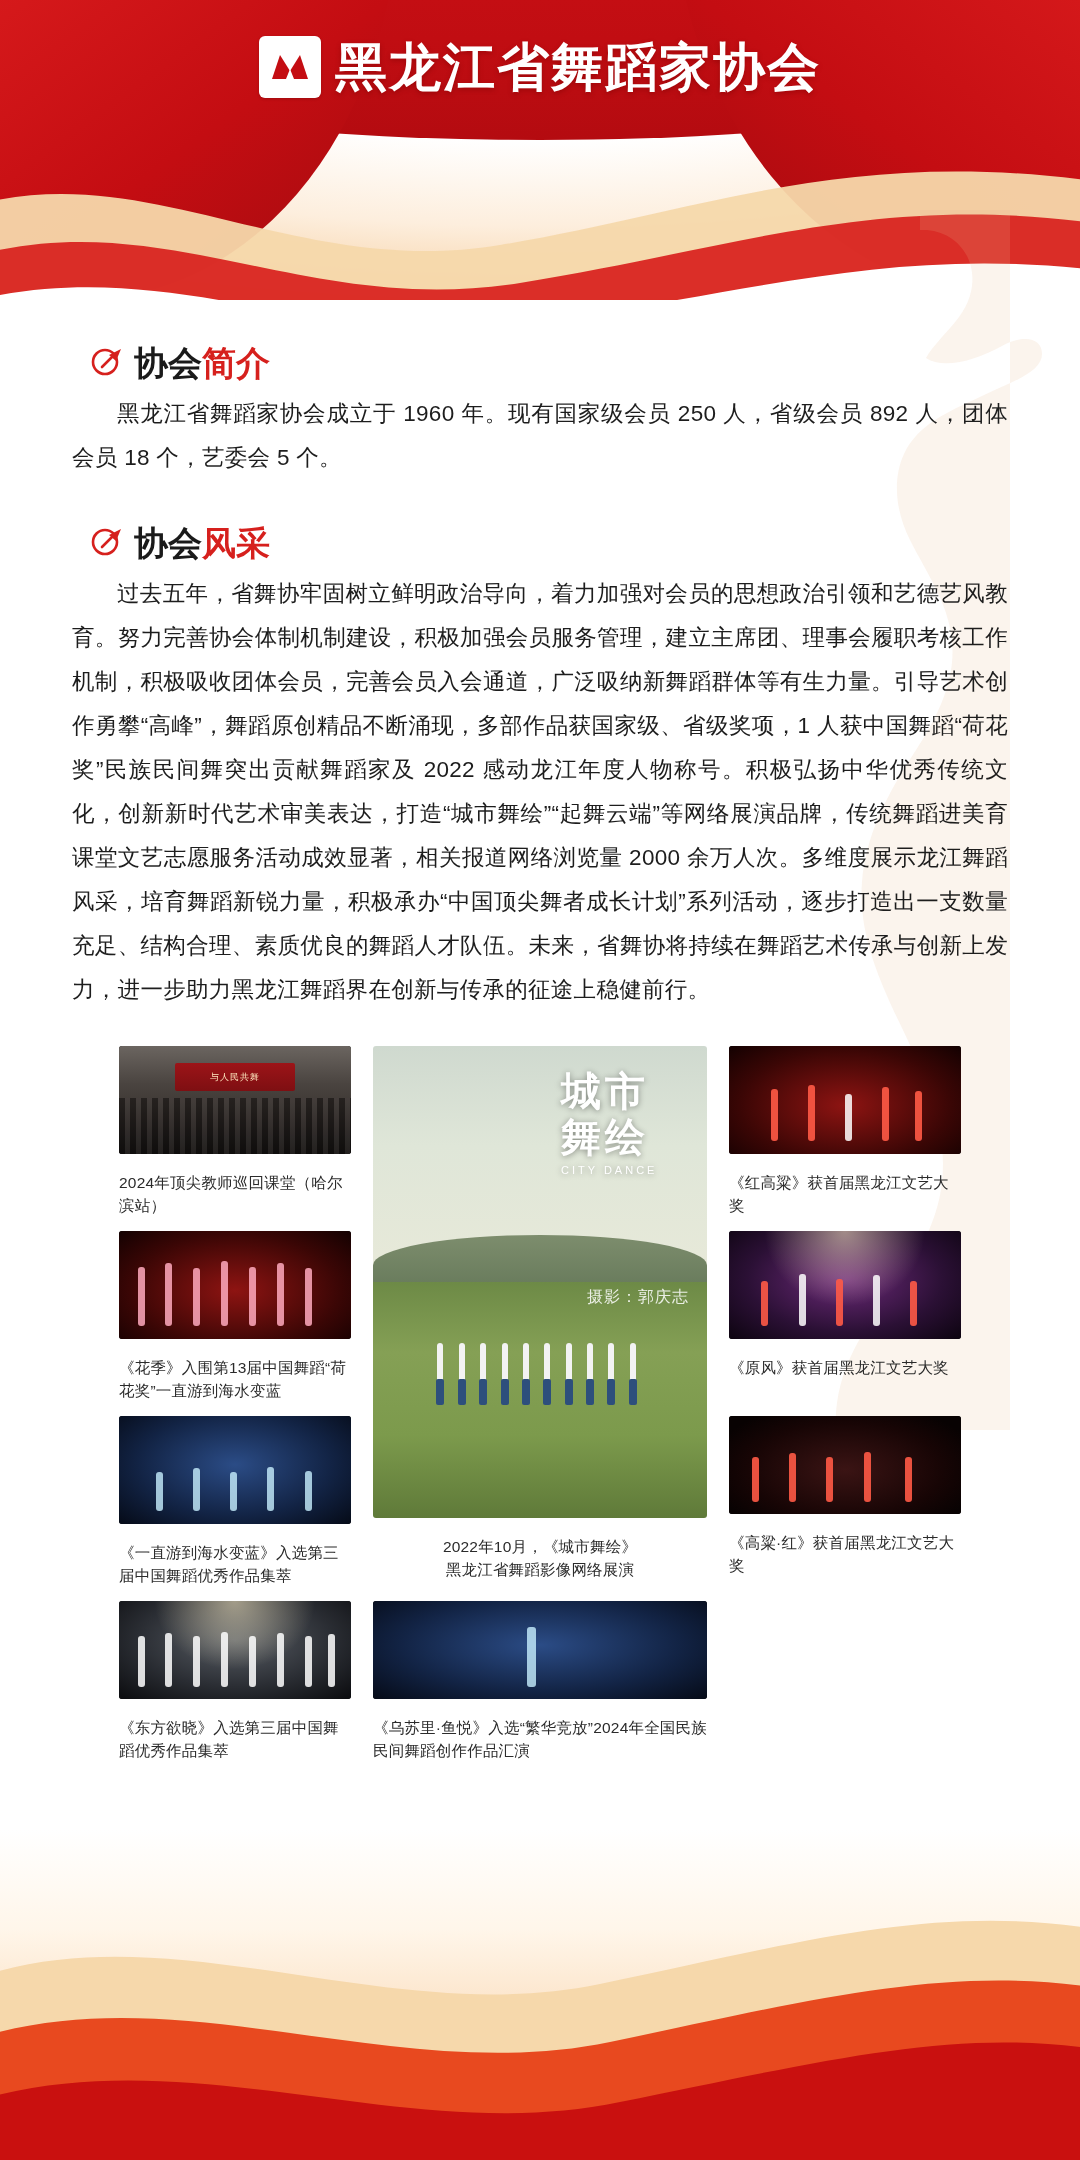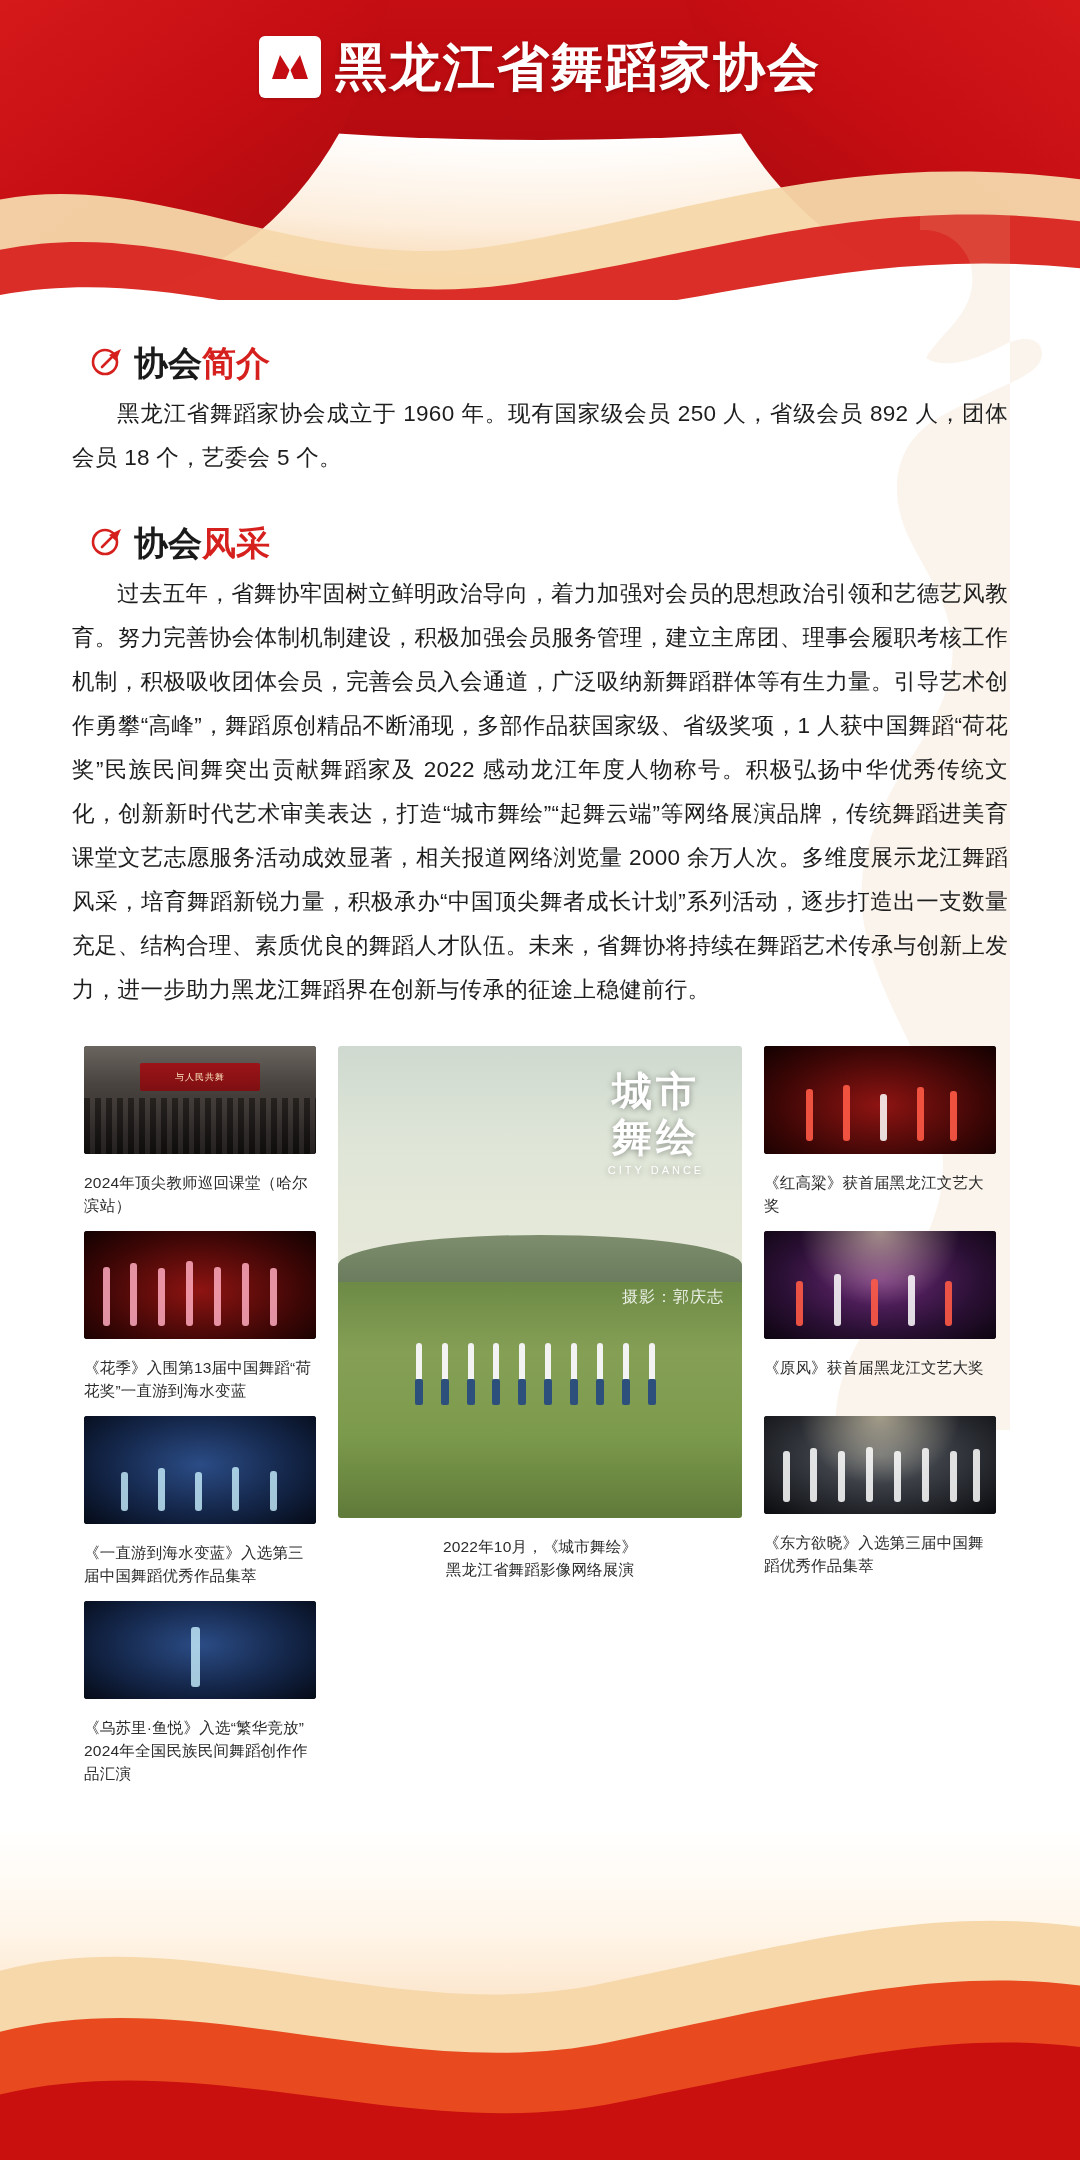--- a/index.html
+++ b/index.html
@@ -142,21 +142,21 @@
     text-align: justify;
     text-indent: 2em;
     margin: 0;
     letter-spacing: .3px;
   }
 
   
   .gallery {
     position: relative;
     margin: 34px 0 0 0;
-    padding: 0 84px;
+    padding: 0 119px;
     width: 1080px;
     box-sizing: border-box;
   }
   .grid {
     display: grid;
     grid-template-columns: 232px 1fr 232px;
     grid-template-rows: auto auto auto;
     column-gap: 22px;
     row-gap: 14px;
   }
@@ -245,21 +245,20 @@
     background: #f3f3f3; border-radius: 3px;
   }
   .hero-dancers .d::after {
     content: ""; position: absolute; left: -1px; bottom: 0;
     width: 8px; height: 42%; background: #2d4f7c; border-radius: 2px;
   }
   .hero-title {
     position: absolute;
     right: 26px; top: 22px;
     width: 120px;
-    text-align: center;
     color: #ffffff;
     text-shadow: 0 1px 6px rgba(0,0,0,.4);
   }
   .hero-title .cn {
     font-size: 40px;
     font-weight: bold;
     line-height: 46px;
     letter-spacing: 4px;
   }
   .hero-title .en {
@@ -476,20 +475,33 @@
               <div class="fig g" style="left:16%;height:36%"></div>
               <div class="fig g" style="left:32%;height:40%"></div>
               <div class="fig g" style="left:48%;height:36%"></div>
               <div class="fig g" style="left:64%;height:41%"></div>
               <div class="fig g" style="left:80%;height:37%"></div>
             </div>
           </div>
           <div class="caption">《一直游到海水变蓝》入选第三届中国舞蹈优秀作品集萃</div>
         </div>
 
+        <div class="cell">
+          <div class="photo wide">
+            <div class="ph stage-dark"></div>
+            <div class="figs">
+              <div class="fig r" style="left:10%;height:46%"></div>
+              <div class="fig r" style="left:26%;height:50%"></div>
+              <div class="fig r" style="left:42%;height:46%"></div>
+              <div class="fig r" style="left:58%;height:51%"></div>
+              <div class="fig r" style="left:76%;height:46%"></div>
+            </div>
+          </div>
+          <div class="caption">《高粱·红》获首届黑龙江文艺大奖</div>
+        </div>
 
         <div class="cell">
           <div class="photo wide">
             <div class="ph stage-grey"></div>
             <div class="glow"></div>
             <div class="figs">
               <div class="fig" style="left:8%;height:52%"></div>
               <div class="fig" style="left:20%;height:55%"></div>
               <div class="fig" style="left:32%;height:52%"></div>
               <div class="fig" style="left:44%;height:56%"></div>

